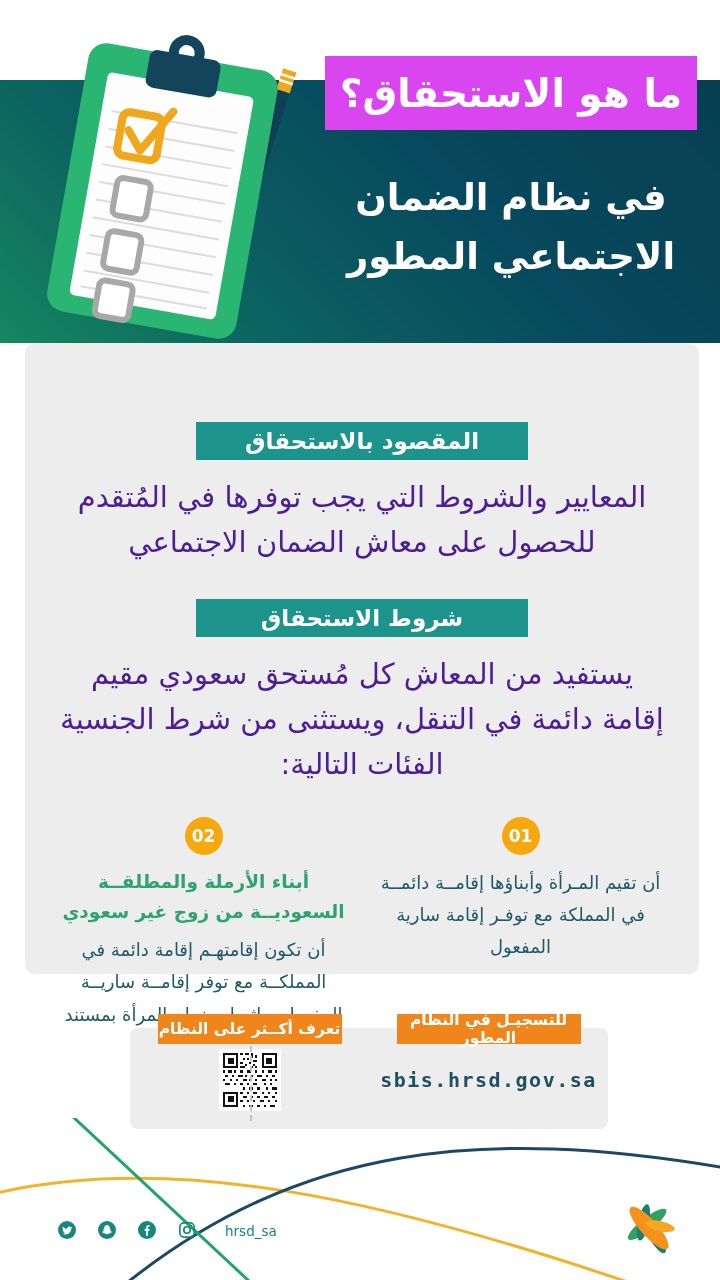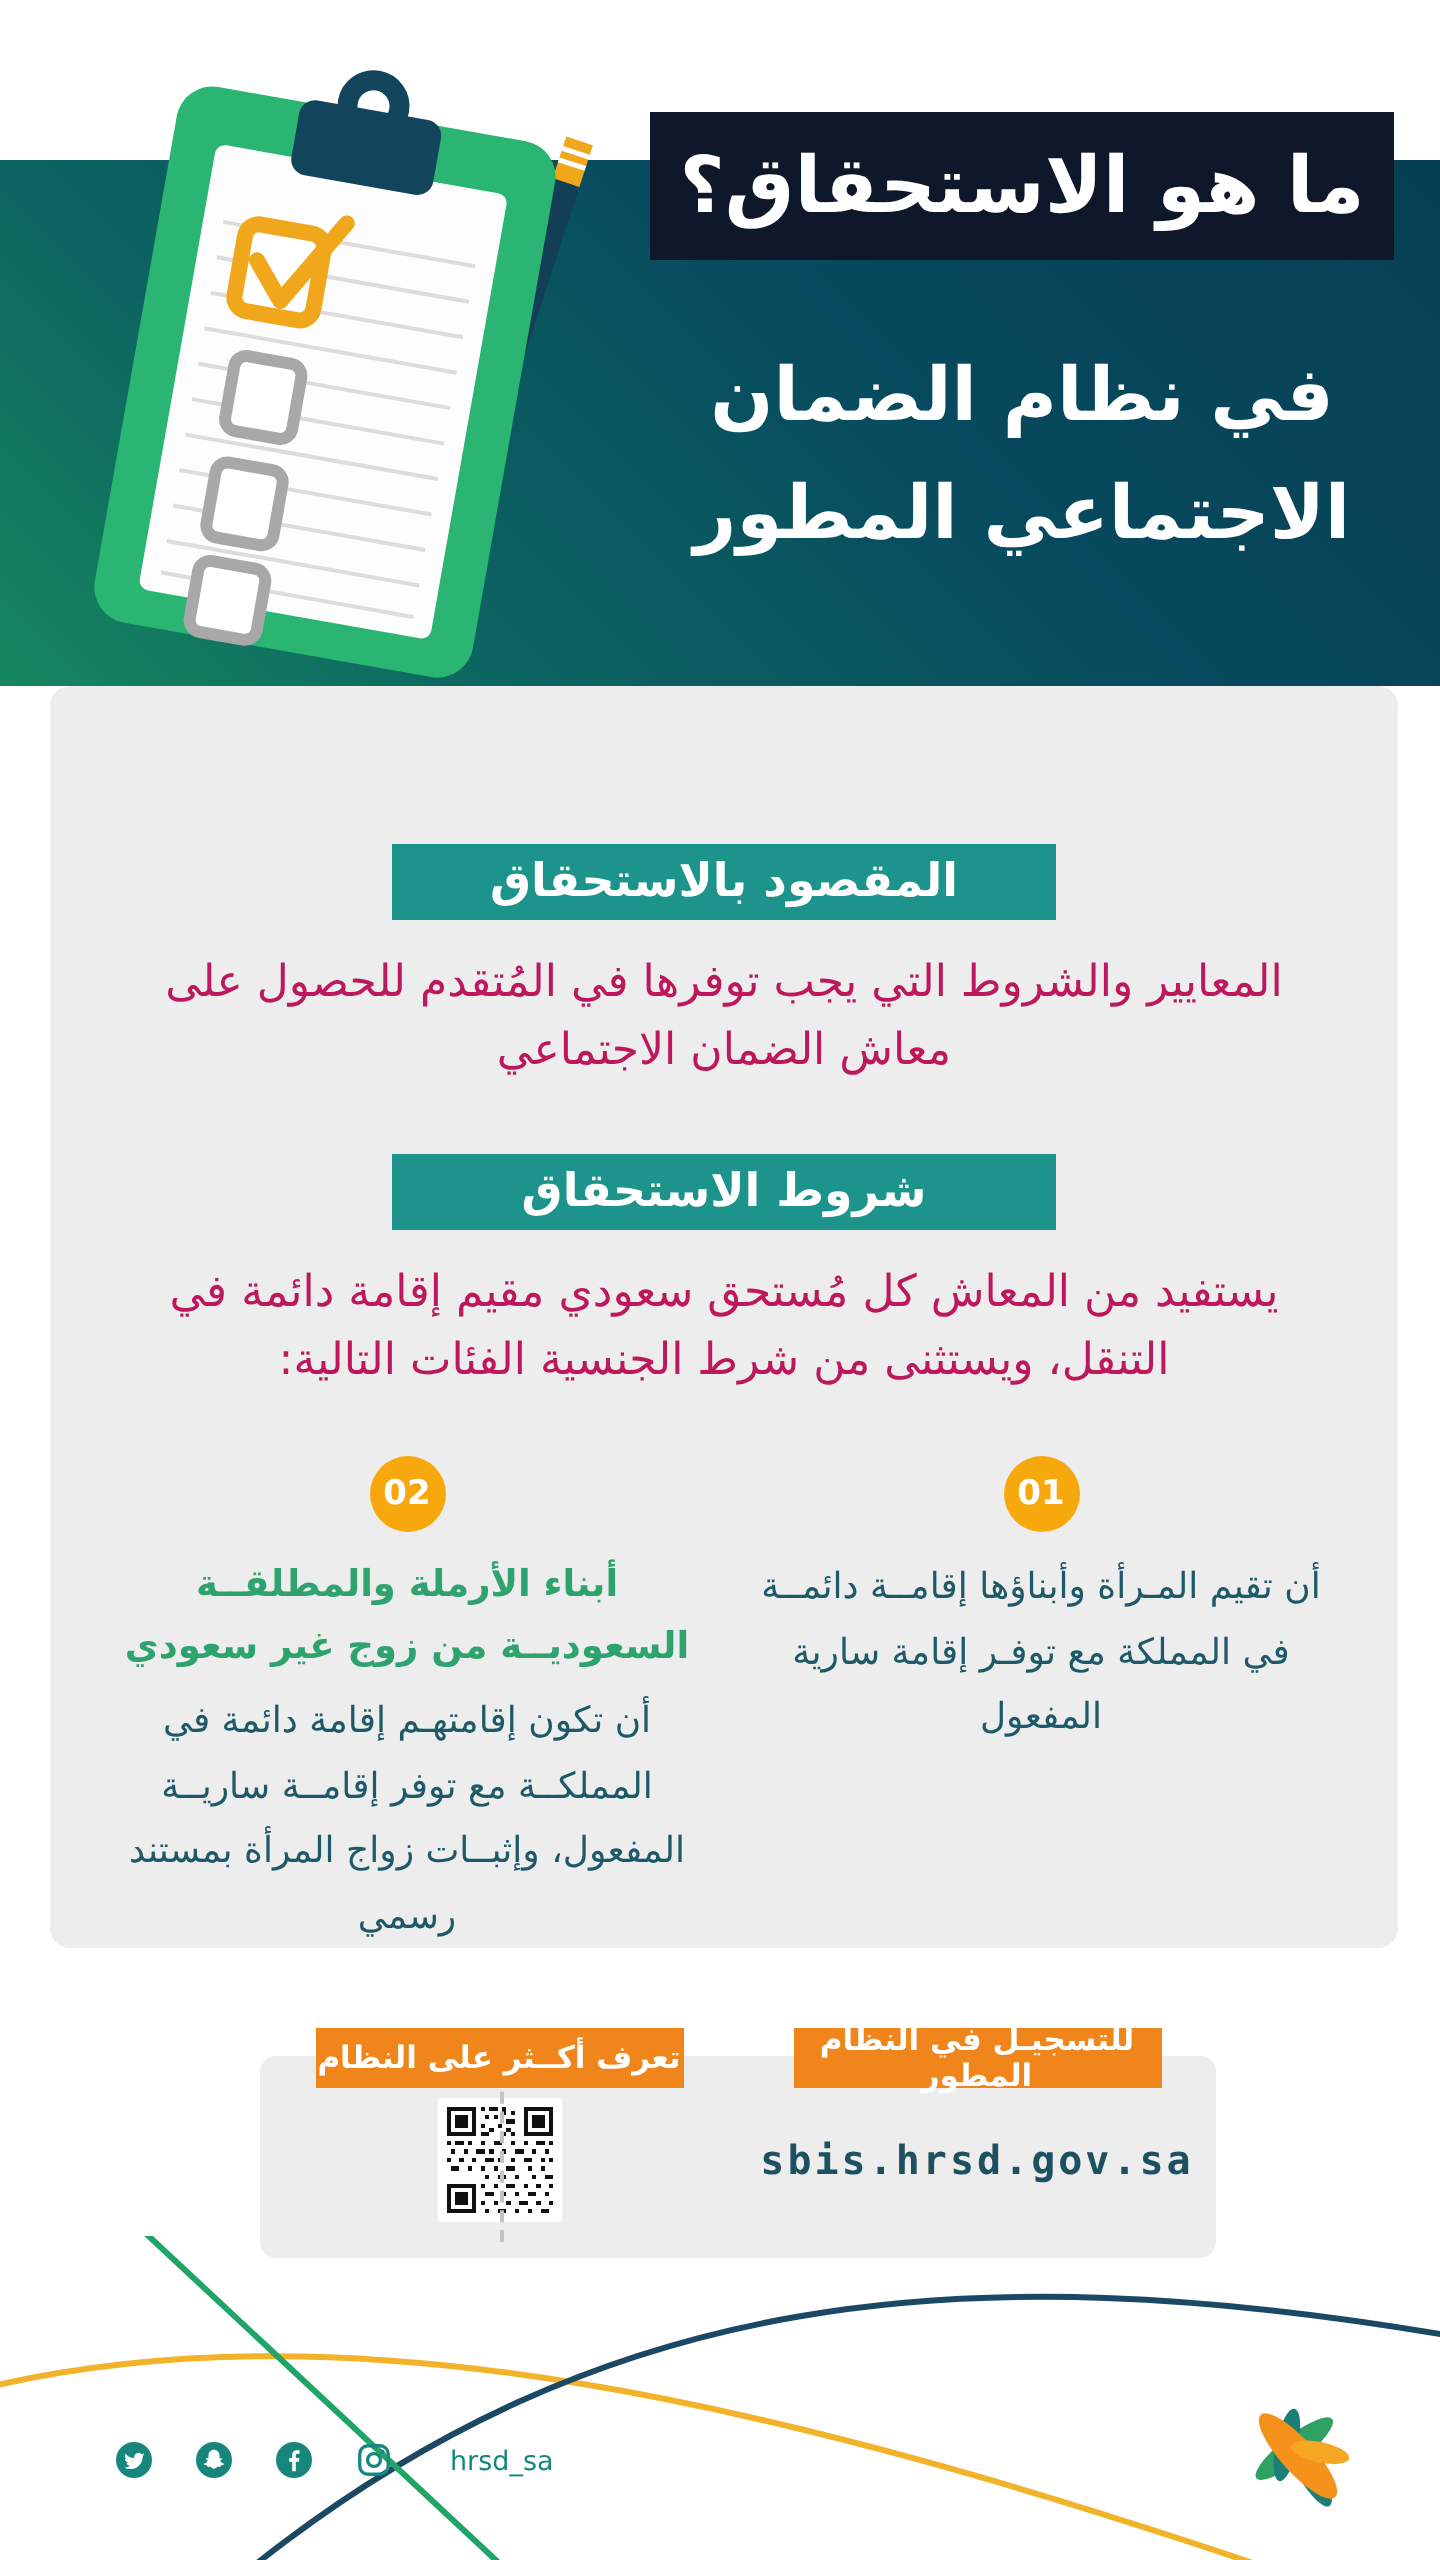--- a/index.html
+++ b/index.html
@@ -3,34 +3,34 @@
 <meta charset="utf-8">
 <style>
   * { margin:0; padding:0; box-sizing:border-box; }
   html,body { width:720px; height:1280px; }
   body { position:relative; font-family:"DejaVu Sans", sans-serif; background:#ffffff; overflow:hidden; }
   .page { position:absolute; inset:0; overflow:hidden; background:#ffffff; }
 
   
   .header-band { position:absolute; left:0; top:80px; width:720px; height:263px;
     background:linear-gradient(225deg, #073F52 0%, #07495E 38%, #0C6361 72%, #16875F 100%); }
-  .q-banner { position:absolute; top:56px; right:23px; width:372px; height:74px; background:#0f172a;
+  .q-banner { position:absolute; top:56px; right:23px; width:372px; height:74px; background:#d946ef;
     display:flex; align-items:center; justify-content:center; z-index:5; }
   .q-banner .q-text { color:#fff; font-weight:bold; font-size:39px; }
   .header-title { position:absolute; top:168px; left:325px; width:372px; text-align:center;
     color:#fff; font-weight:bold; font-size:37px; line-height:1.6; z-index:5; direction:rtl; }
   .clipboard-wrap { position:absolute; left:26px; top:26px; width:284px; height:336px; z-index:4; }
 
   
   .card { position:absolute; left:25px; top:343px; width:674px; height:631px; background:#EDEDED;
     border-radius:10px; padding-top:64px; text-align:center; direction:rtl; z-index:2; }
   .sec-banner { width:332px; height:38px; margin:15px auto; background:#1C938B; color:#fff;
     font-weight:bold; font-size:23px; display:flex; align-items:center; justify-content:center; }
   .sec-banner.second { margin-top:34px; }
-  .sec-body { width:612px; margin:15px auto 0; color:#be185d; font-size:22px; line-height:1.55; }
+  .sec-body { width:612px; margin:15px auto 0; color:#4c1d95; font-size:29px; line-height:1.55; }
 
   .cols { display:flex; direction:rtl; padding:0 26px; margin-top:30px; gap:12px; }
   .col { flex:1; text-align:center; }
   .badge { width:38px; height:38px; border-radius:50%; background:#F7A80D; color:#fff; font-weight:bold;
     font-size:17px; display:flex; align-items:center; justify-content:center; margin:0 auto 12px; }
   .col-title { color:#2EA36F; font-weight:bold; font-size:18.5px; line-height:1.65; }
   .col-body { color:#1D5969; font-size:18px; line-height:1.8; margin-top:6px; }
 
   
   .bottom-box { position:absolute; left:130px; top:1028px; width:478px; height:101px; background:#EDEDED;

